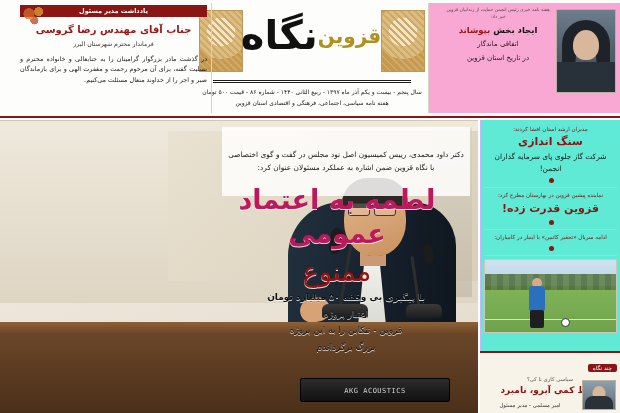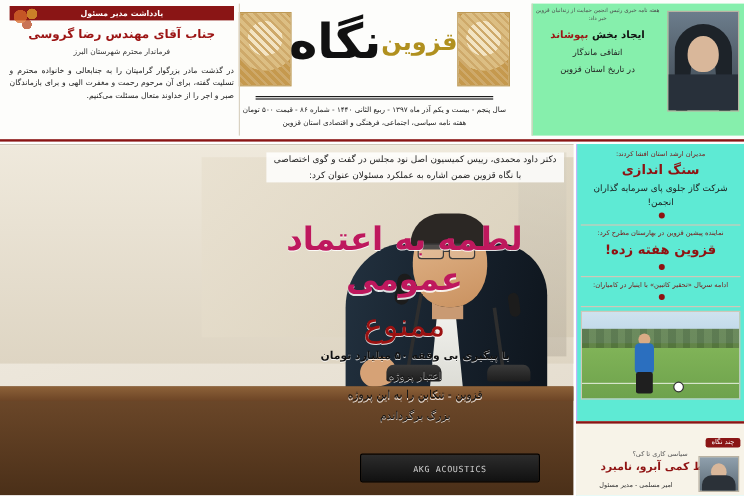--- a/index.html
+++ b/index.html
@@ -20,22 +20,22 @@
   .masthead {
     position: absolute; left: 0; top: 0;
     width: 620px; height: 118px;
     background: #fdfdfb;
     border-bottom: 2px solid #8a1515;
   }
 
   
   .mh-left {
     position: absolute; right: 0px; top: 3px;
-    width: 177px; height: 110px;
-    background: #86efac;
+    width: 192px; height: 110px;
+    background: #f9a8d4;
     border-left: 1px solid #d9d2c2;
     padding: 3px;
   }
   .mh-left .portrait {
     position: absolute; right: 4px; top: 6px;
     width: 60px; height: 84px;
     background: linear-gradient(#6c7d8c 0%, #55626e 45%, #3d4750 100%);
     border: 1px solid #b9b2a2;
     overflow: hidden;
   }
@@ -118,21 +118,21 @@
     position: absolute; left: 0; right: 0; top: 86px;
     font-size: 6px; color: #222; letter-spacing: .2px;
   }
   .logo-meta2 {
     position: absolute; left: 0; right: 0; top: 97px;
     font-size: 6px; color: #222;
   }
 
   
   .mh-right {
-    position: absolute; left: 4px; top: 3px;
+    position: absolute; left: 16px; top: 3px;
     width: 196px; height: 110px;
     border-right: 1px solid #d9d2c2;
     padding: 2px 4px;
   }
   .mh-right .topbar {
     background: #8a1515; color: #fff;
     font-size: 6.5px; text-align: center;
     padding: 2px 0; font-weight: bold;
   }
   .mh-right .title {
@@ -387,21 +387,21 @@
     background-image: radial-gradient(#444 0.6px, transparent 0.7px);
     background-size: 4px 4px;
     opacity: .9;
   }
 
   
   .quotebox {
     position: absolute; right: 8px; top: 6px;
     width: 248px;
     background: rgba(255,255,255,.84);
-    padding: 0 6px;
+    padding: 22px 6px;
     font-size: 7.4px; color: #1a1a1a; line-height: 1.72;
     text-align: center;
   }
   .lead-title {
     position: absolute; right: 10px; top: 62px;
     width: 262px;
     text-align: center;
   }
   .lead-title .l1 {
     font-size: 27px; font-weight: bold; color: #be185d;
@@ -471,21 +471,21 @@
 
     <div class="sb-block">
       <div class="sb-kicker">مدیران ارشد استان افشا کردند:</div>
       <div class="sb-head">سنگ اندازی</div>
       <div class="sb-sub">شرکت گاز جلوی پای سرمایه گذاران انجمن!</div>
       <div class="sb-note"><span class="sb-bullet"></span></div>
     </div>
 
     <div class="sb-block">
       <div class="sb-kicker">نماینده پیشین قزوین در بهارستان مطرح کرد:</div>
-      <div class="sb-head">قزوین هفته زد‌ه!</div>
+      <div class="sb-head">قزوین قدرت زد‌ه!</div>
       <div class="sb-note"><span class="sb-bullet"></span></div>
     </div>
 
     <div class="sb-block">
       <div class="sb-kicker">ادامه سریال «تحقیر کاتبین» با اینبار در کامیاران:</div>
       <div class="sb-note"><span class="sb-bullet"></span></div>
     </div>
 
     <div class="sb-photo">
       <div class="sky"></div>

